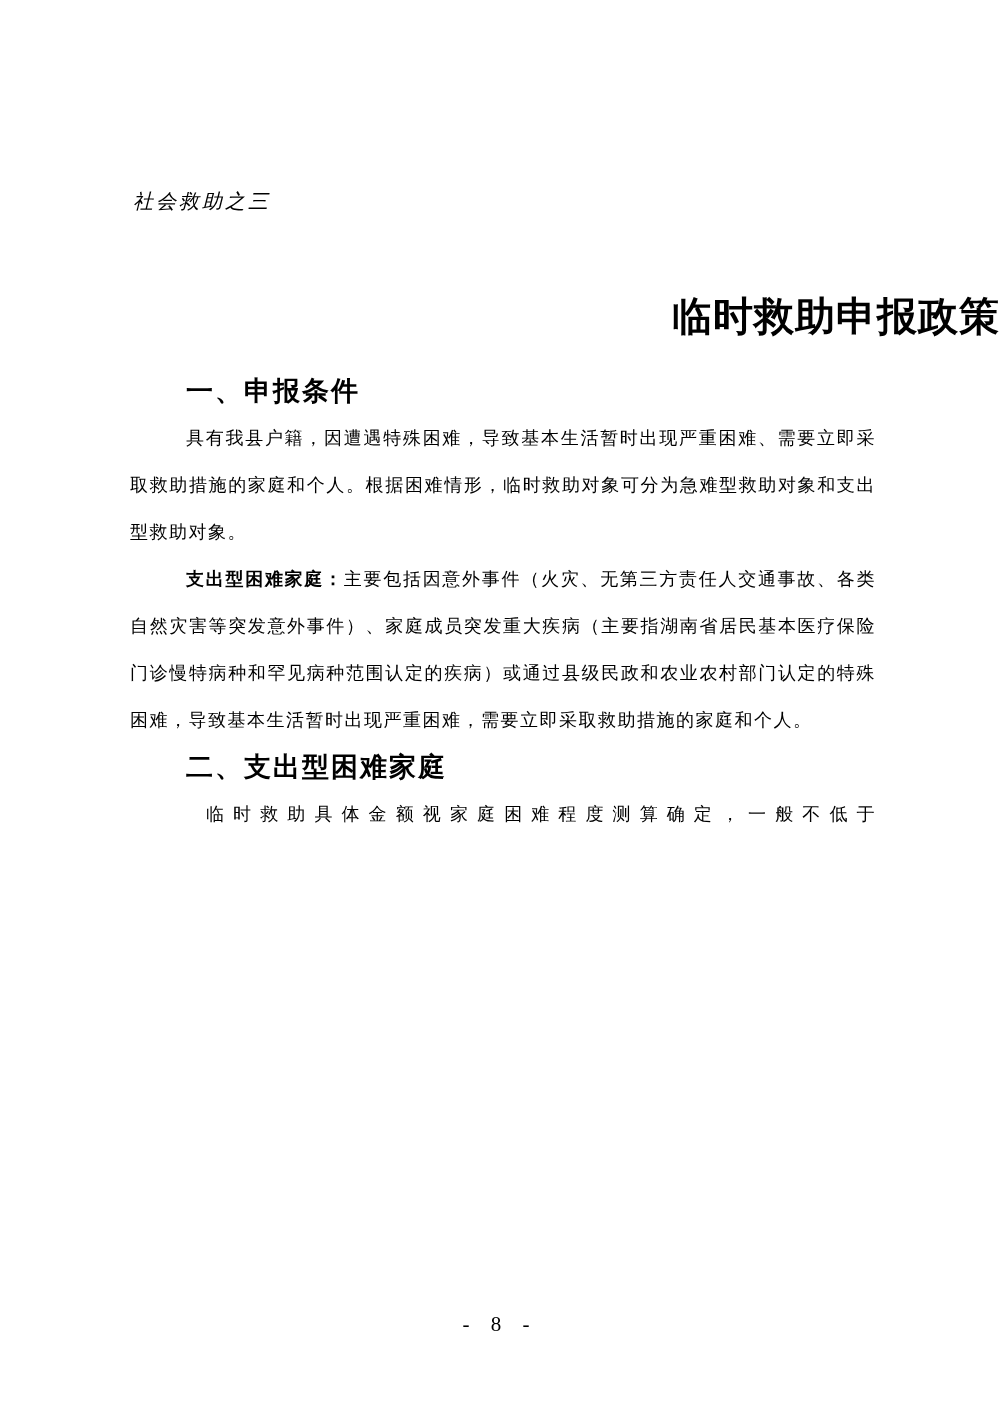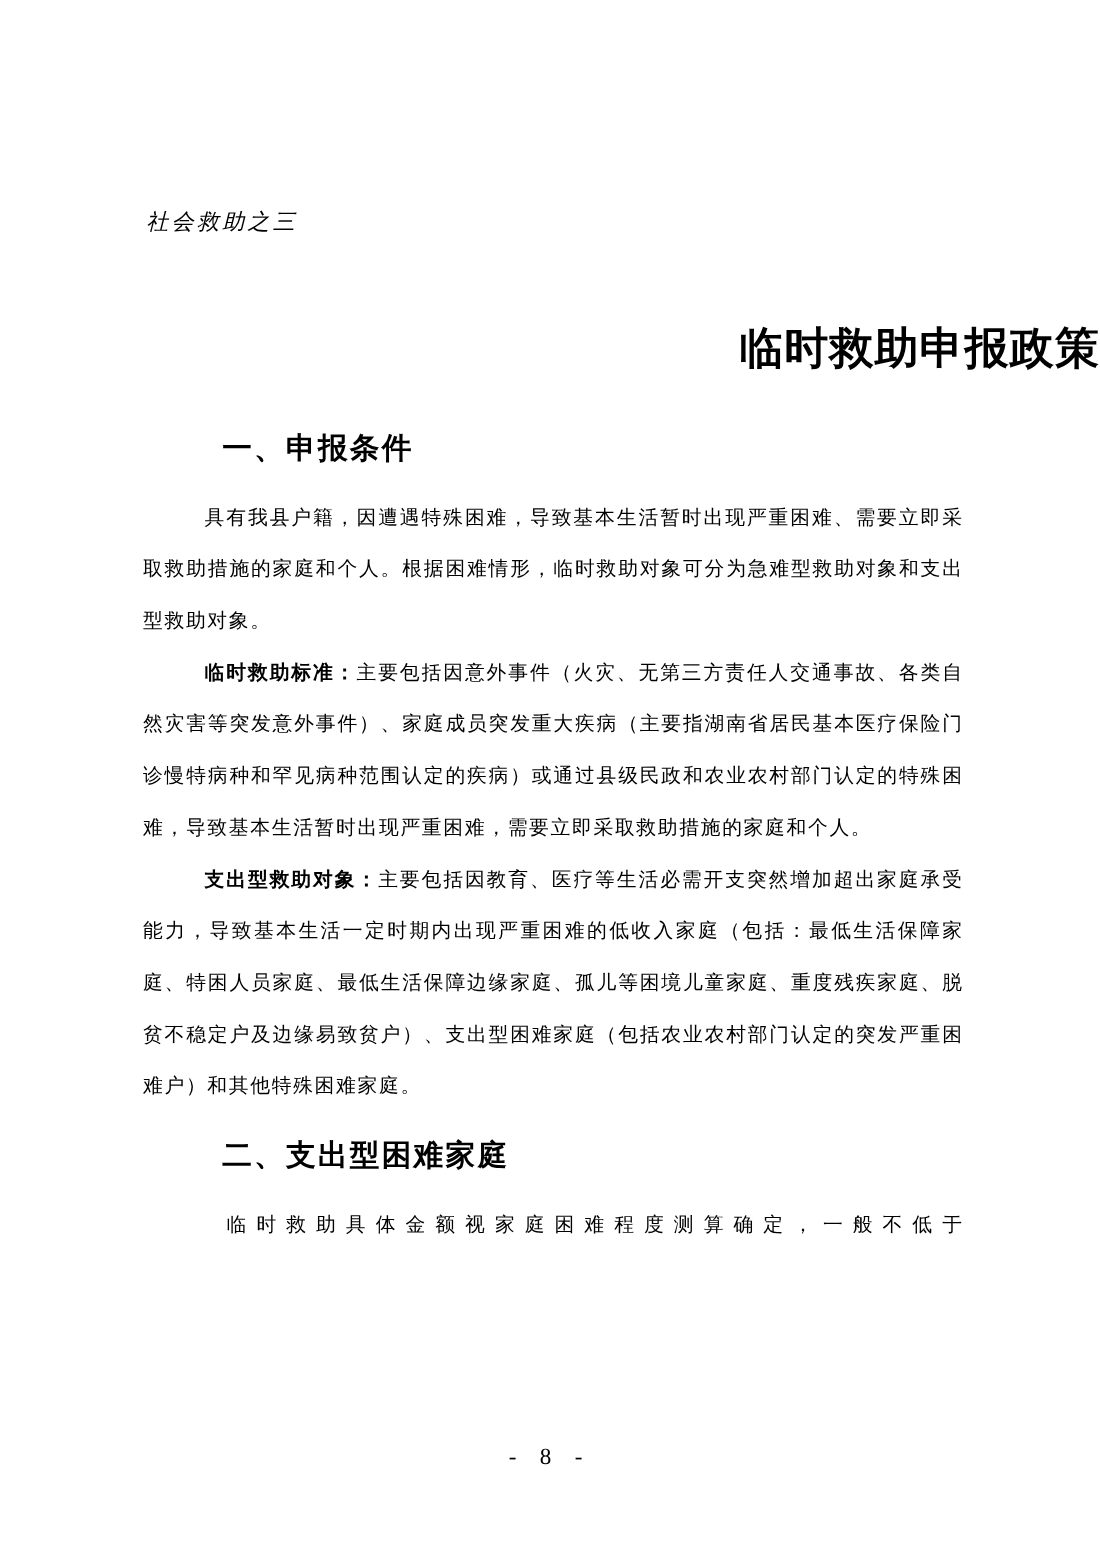--- a/index.html
+++ b/index.html
@@ -37,21 +37,21 @@
     font-family: "Liberation Serif", "DejaVu Serif", serif;
     margin-left: 45px;
   }
   .body-text {
     position: absolute;
     left: 130px;
     top: 368px;
     width: 746px;
   }
   .section-heading {
-    margin: 16px;
+    margin: 0;
     font-family: "Liberation Sans", "DejaVu Sans", sans-serif;
     font-weight: bold;
     font-size: 27px;
     line-height: 47px;
     text-indent: 56px;
     letter-spacing: 2px;
   }
   .paragraph {
     margin: 0;
     font-family: "Liberation Serif", "DejaVu Serif", serif;
@@ -83,20 +83,19 @@
 <body>
 
 <div class="page">
   <div class="doc-label">社会救助之三</div>
 
   <h1 class="doc-title">临时救助申报政策</h1>
 
   <div class="body-text" id="sections">
       <h2 class="section-heading">一、申报条件</h2>
       <p class="paragraph"><span>具有我县户籍，因遭遇特殊困难，导致基本生活暂时出现严重困难、需要立即采取救助措施的家庭和个人。根据困难情形，临时救助对象可分为急难型救助对象和支出型救助对象。</span></p>
-      <p class="paragraph"><b class="lead">临时救助标准：</b><span>主要包括因意外事件（火灾、无第三方责任人交通事故、各类自然灾害等突发意外事件）、家庭成员突发重大疾病（主要指湖南省居民基本医疗保险门诊慢特病种和罕见病种范围认定的疾病）或通过县级民政和农业农村部门认定的特殊困难，导致基本生活暂时出现严重困难，需要立即采取救助措施的家庭和个人。</span></p>
-      <p class="paragraph"><b class="lead">支出型救助对象：</b><span>主要包括因教育、医疗等生活必需开支突然增加超出家庭承受能力，导致基本生活一定时期内出现严重困难的低收入家庭（包括：最低生活保障家庭、特困人员家庭、最低生活保障边缘家庭、孤儿等困境儿童家庭、重度残疾家庭、脱贫不稳定户及边缘易致贫户）、支出型困难家庭（包括农业农村部门认定的突发严重困难户）和其他特殊困难家庭。</span></p>
+      <p class="paragraph"><b class="lead">支出型困难家庭：</b><span>主要包括因意外事件（火灾、无第三方责任人交通事故、各类自然灾害等突发意外事件）、家庭成员突发重大疾病（主要指湖南省居民基本医疗保险门诊慢特病种和罕见病种范围认定的疾病）或通过县级民政和农业农村部门认定的特殊困难，导致基本生活暂时出现严重困难，需要立即采取救助措施的家庭和个人。</span></p>
       <h2 class="section-heading">二、支出型困难家庭</h2>
       <p class="paragraph continues"><span>临时救助具体金额视家庭困难程度测算确定，一般不低于</span></p>
     </div>
 
   <div class="page-number">- 8 -</div>
 </div>
 
 </body></html>

